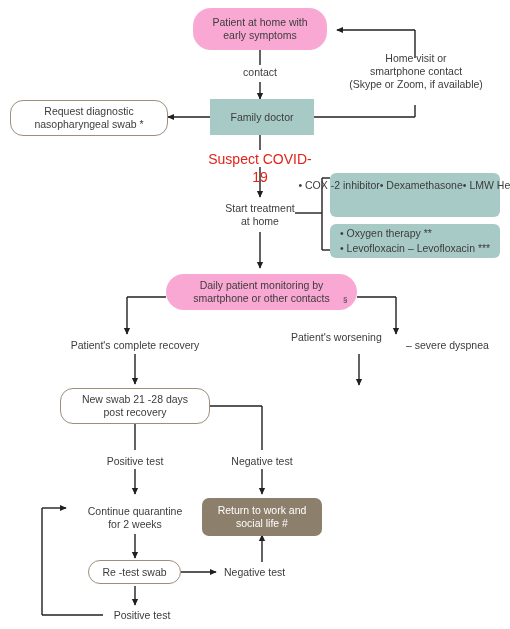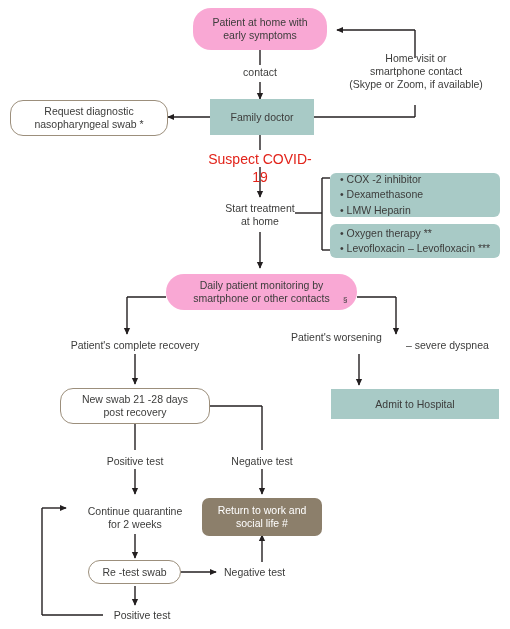--- a/index.html
+++ b/index.html
@@ -177,21 +177,21 @@
 nasopharyngeal swab *</span>
   </div>
 
   <div class="label label-red" style="left:203px; top:151px; width:114px;">Suspect  COVID-19</div>
 
   <div class="node node-plain" style="left:215px; top:199px; width:90px; height:32px;">
     <span style="white-space:pre-line;">Start treatment
 at home</span>
   </div>
 
-  <div class="node node-teal-sq" style="left:330px; top:173px; width:170px; height:44px; flex-direction:column; align-items:flex-start; justify-content:center;">
+  <div class="node node-teal-sq" style="left:330px; top:173px; width:170px; height:44px; flex-direction:row; align-items:flex-start; justify-content:center;">
     <span class="bullet-line">• COX -2 inhibitor</span>
     <span class="bullet-line">• Dexamethasone</span>
     <span class="bullet-line">• LMW Heparin</span>
   </div>
 
   <div class="node node-teal-sq" style="left:330px; top:224px; width:170px; height:34px; flex-direction:column; align-items:flex-start; justify-content:center;">
     <span class="bullet-line">• Oxygen therapy **</span>
     <span class="bullet-line">• Levofloxacin – Levofloxacin ***</span>
   </div>
 
@@ -205,23 +205,20 @@
 
   <div class="label" style="left:291px; top:331px; width:96px; text-align:left;">Patient's worsening</div>
 
   <div class="label" style="left:406px; top:339px; width:94px; text-align:left;">–  severe dyspnea</div>
 
   <div class="node node-outline" style="left:60px; top:388px; width:150px; height:36px;">
     <span style="white-space:pre-line;">New swab 21   -28 days
 post recovery</span>
   </div>
 
-  <div class="node node-teal" style="left:331px; top:389px; width:168px; height:30px;">
-    <span style="white-space:pre-line;">Admit to Hospital</span>
-  </div>
 
   <div class="label" style="left:97px; top:455px; width:76px;">Positive test</div>
 
   <div class="label" style="left:224px; top:455px; width:76px;">Negative test</div>
 
   <div class="node node-plain" style="left:66px; top:502px; width:138px; height:32px;">
     <span style="white-space:pre-line;">Continue quarantine
 for 2 weeks</span>
   </div>
 

